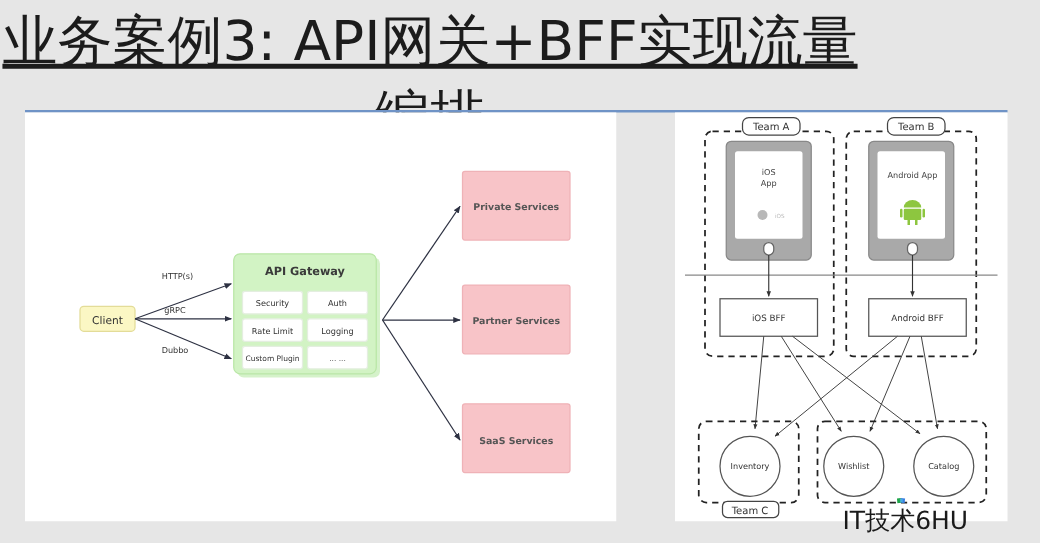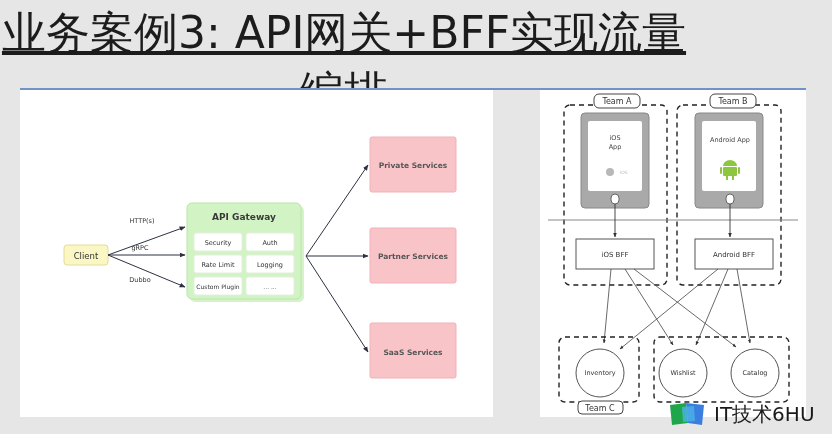--- a/index.html
+++ b/index.html
@@ -5,21 +5,21 @@
   html, body { margin:0; padding:0; }
   body { width:832px; height:434px; background:#e6e6e6; position:relative; overflow:hidden;
          font-family:"DejaVu Sans", sans-serif; }
   .title { position:absolute; left:0; width:688px; top:4px; text-align:center; font-size:44px;
            color:#1c1c1c; letter-spacing:0px; font-family:"DejaVu Sans", sans-serif;text-decoration:underline; }
   .rule { position:absolute; left:20px; top:88px; width:786px; height:2px; background:#6f93c6; }
   .panel { position:absolute; background:#ffffff; }
   .panel-left { left:20px; top:90px; width:473px; height:327px; }
   .panel-right { left:540px; top:90px; width:266px; height:327px;text-align:center; }
   svg text { font-family:"DejaVu Sans", sans-serif; }
-  .watermark { position:absolute; left:668px; top:398px; height:32px; display:flex; align-items:center; }
+  .watermark { position:absolute; left:668px; top:398px; height:32px; display:flex; align-items:center;flex-direction:column; }
   .wm-text { font-size:20px; color:#1a1a1a; margin-left:6px; font-family:"DejaVu Sans", sans-serif; }
 </style>
 </head>
 <body>
 
 <div class="title">业务案例3: API网关+BFF实现流量编排</div>
 <div class="rule"></div>
 
 <div class="panel panel-left">
   <svg width="473" height="327" viewBox="0 0 473 327">

